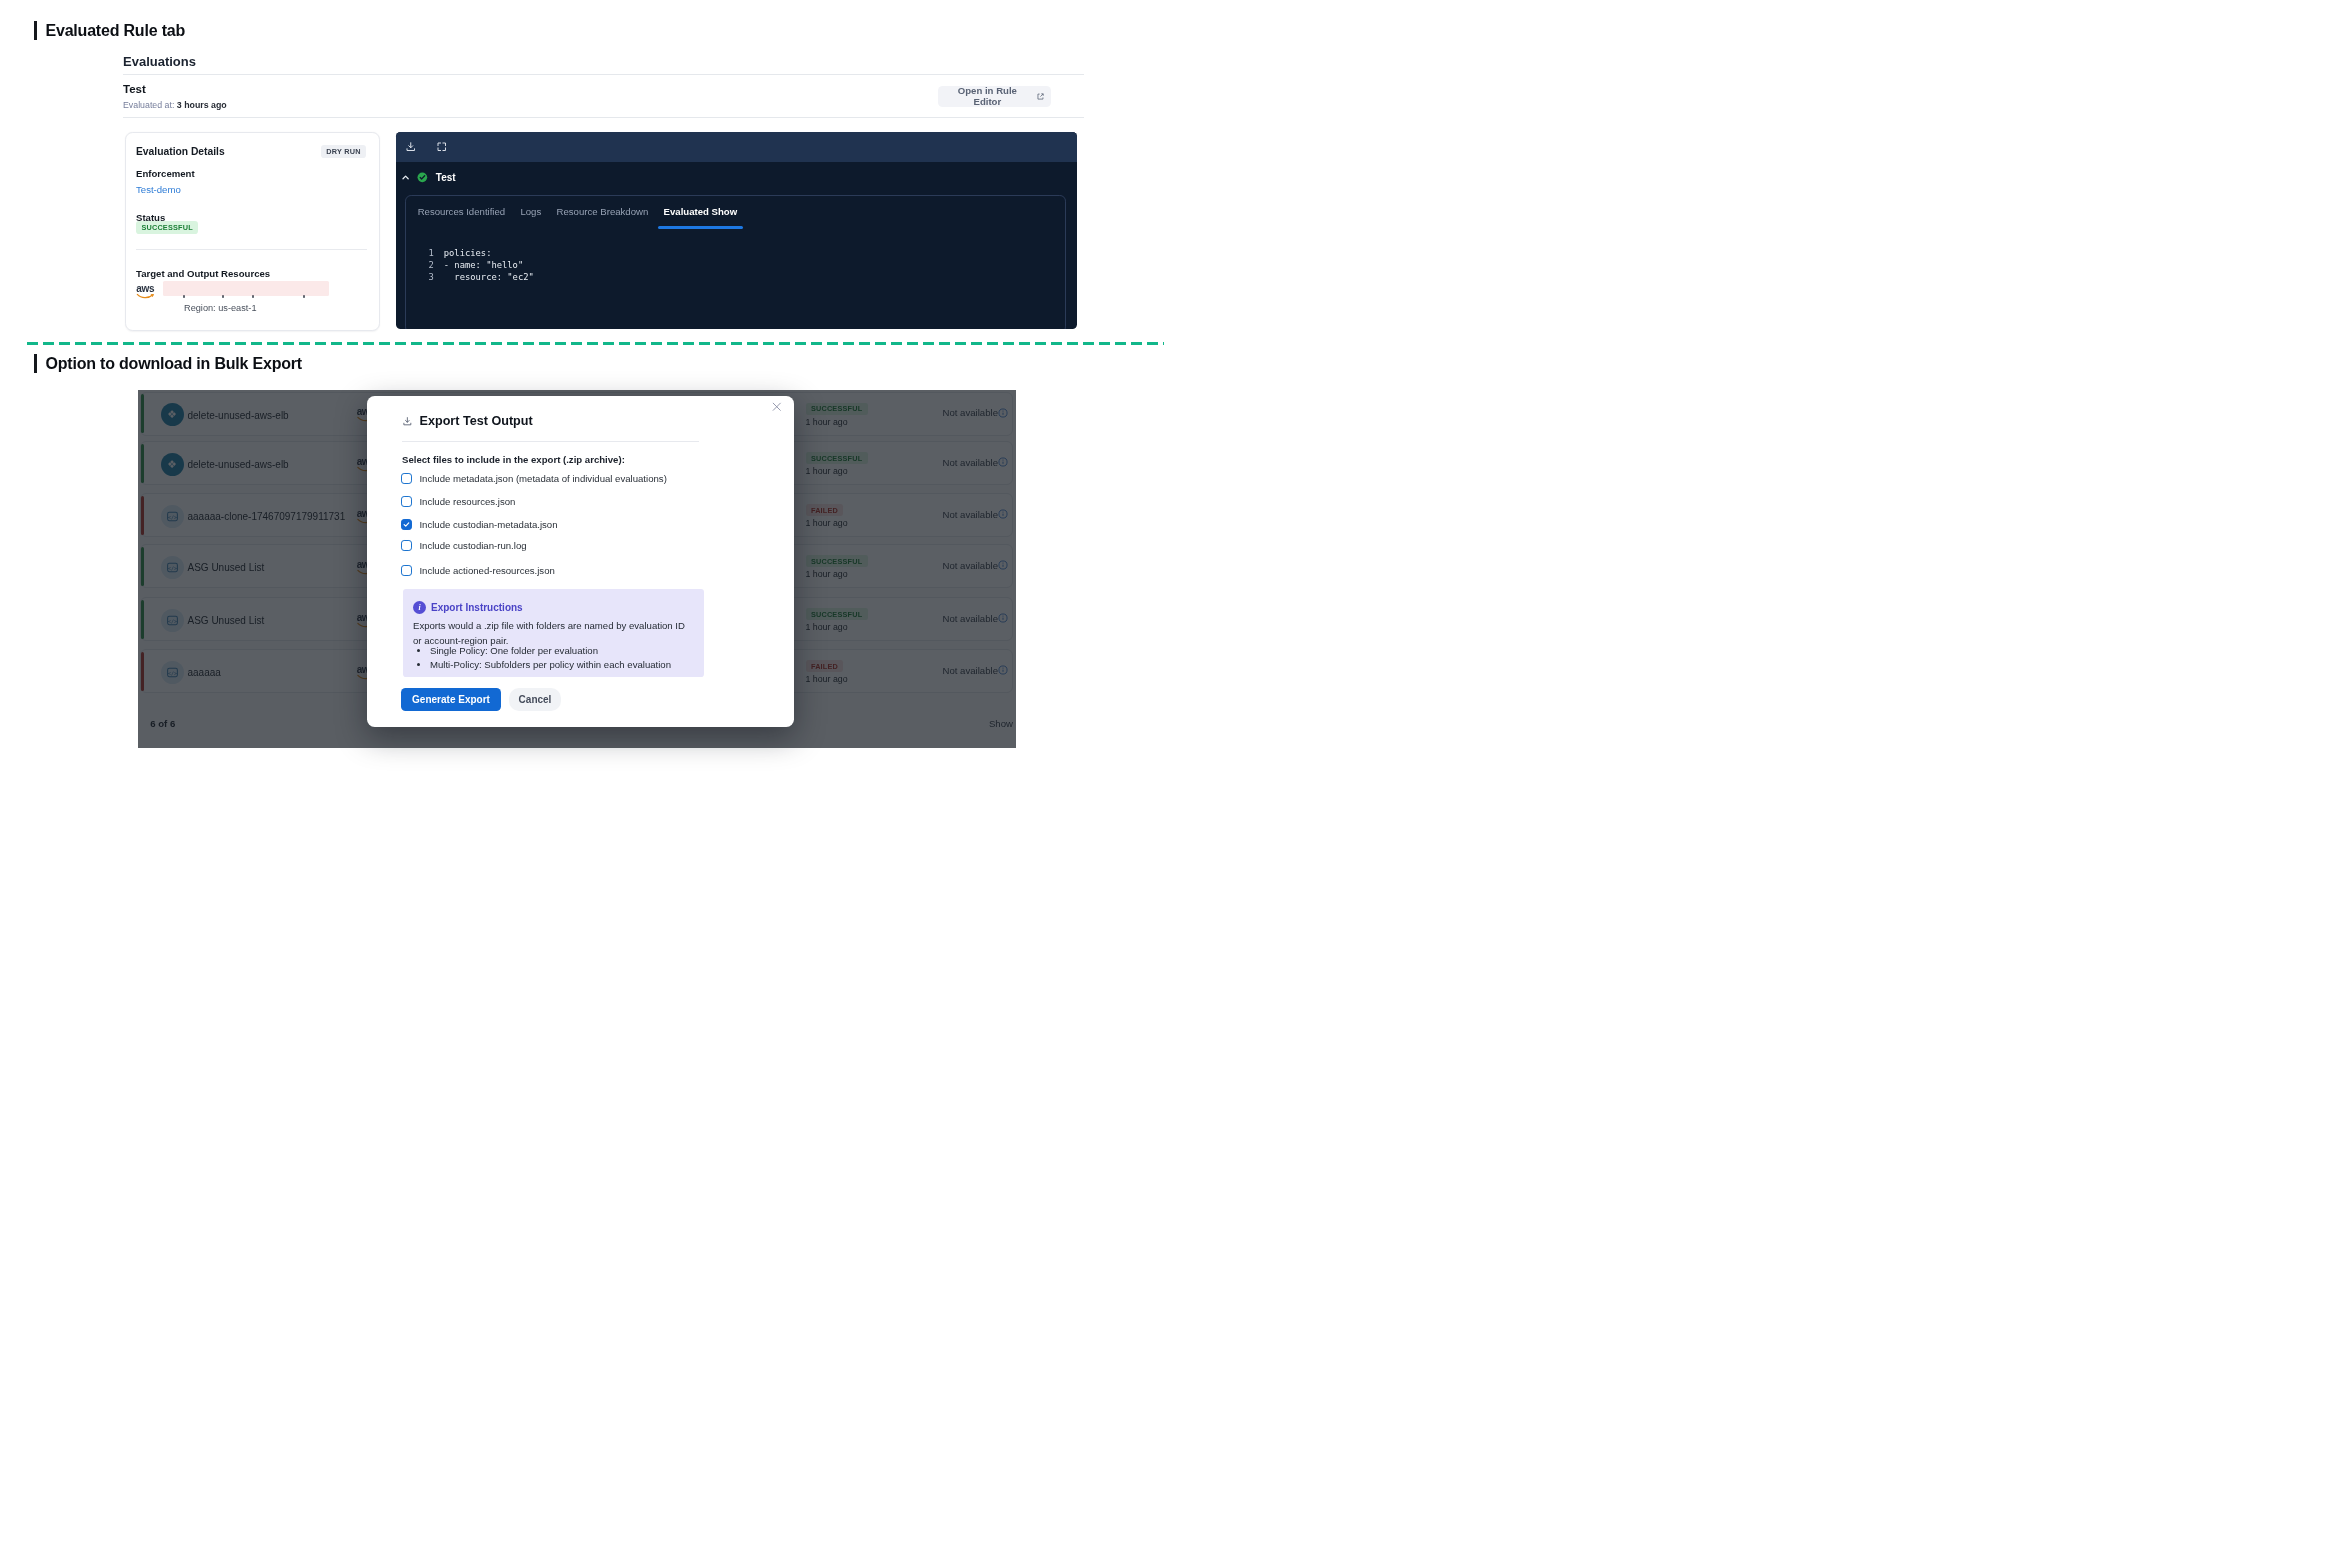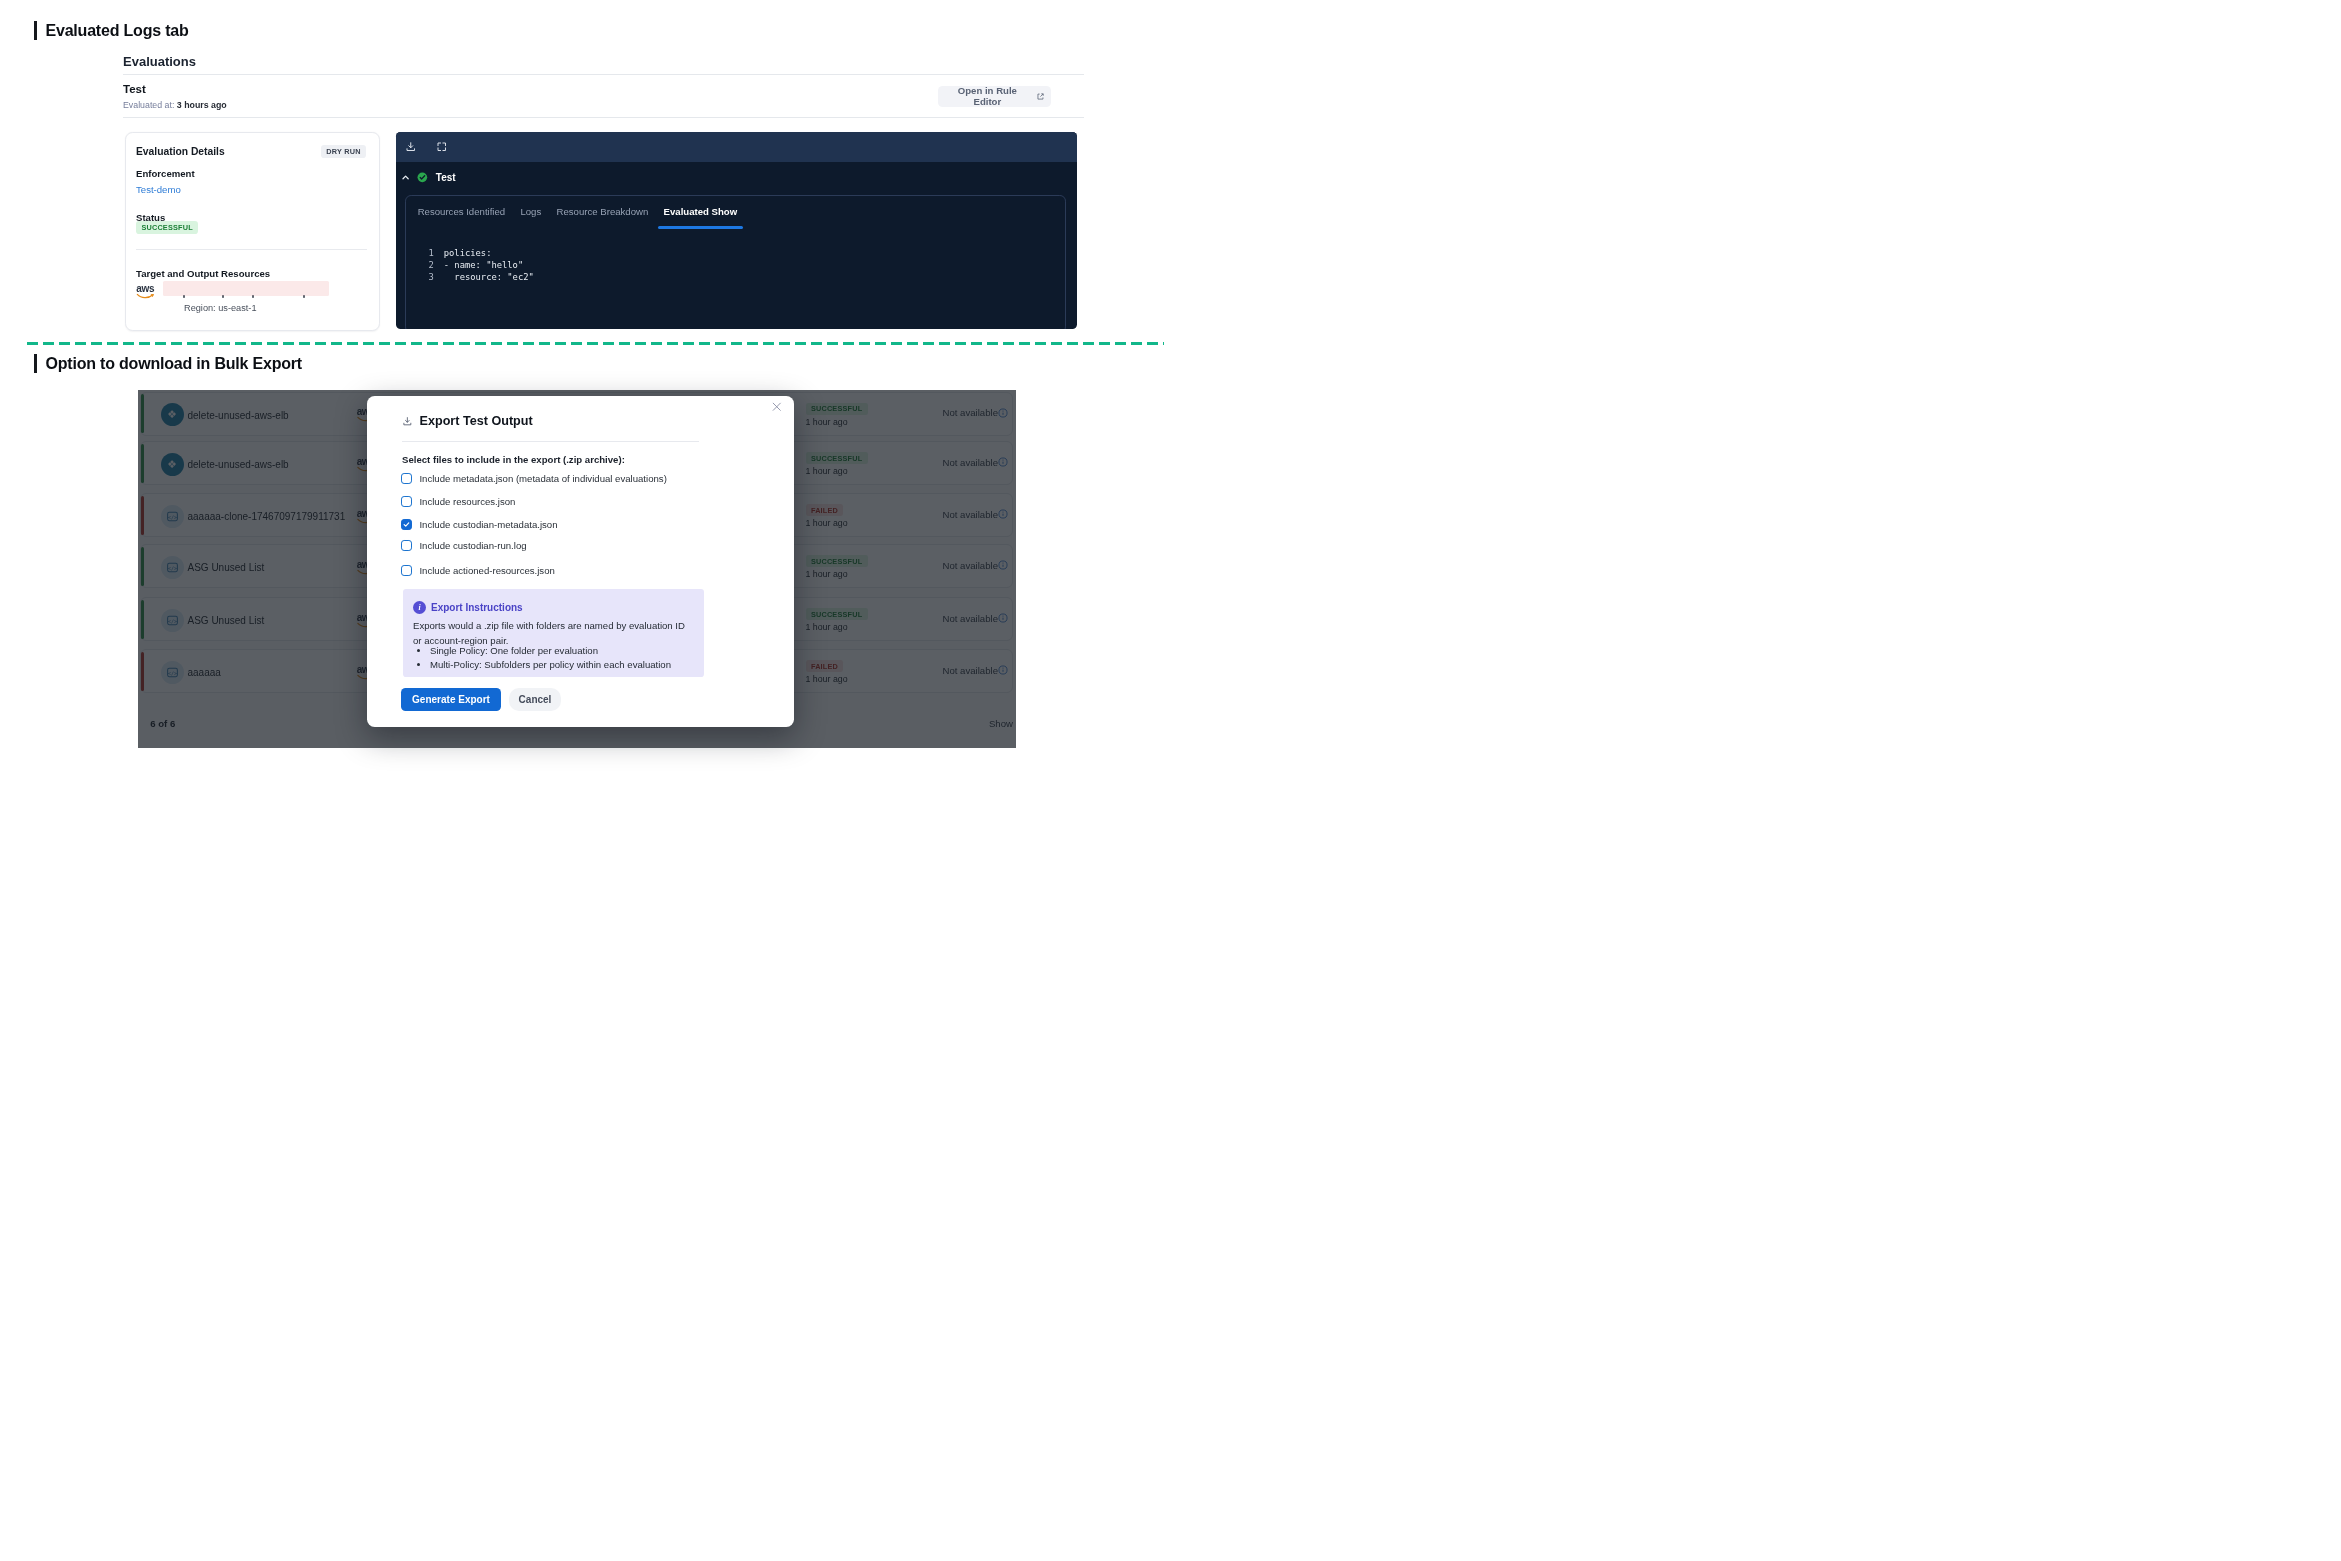--- a/index.html
+++ b/index.html
@@ -122,21 +122,21 @@
   .cancel-btn{position:absolute;left:142px;top:292px;width:52px;height:23px;border:none;border-radius:10px;background:#f1f3f6;
            color:#454c5b;font-size:10px;font-weight:700;font-family:"Liberation Sans",sans-serif;cursor:pointer;}
 </style>
 </head>
 <body>
 
 <div class="page">
 
   <div class="sec-title" id="t1">
     <span class="tbar"></span>
-    <span>Evaluated Logs tab</span>
+    <span>Evaluated Rule tab</span>
   </div>
 
   <div class="abs evh">Evaluations</div>
   <div class="abs hr hr1"></div>
 
   <div class="abs test-name">Test</div>
   <div class="abs evalat">
     <span class="lab">Evaluated at:</span>
     <span class="val">3 hours ago</span>
   </div>

